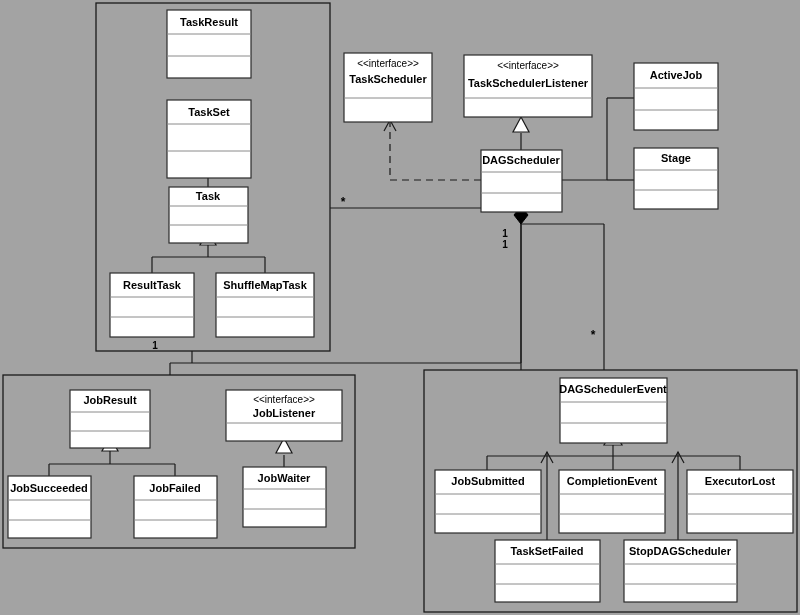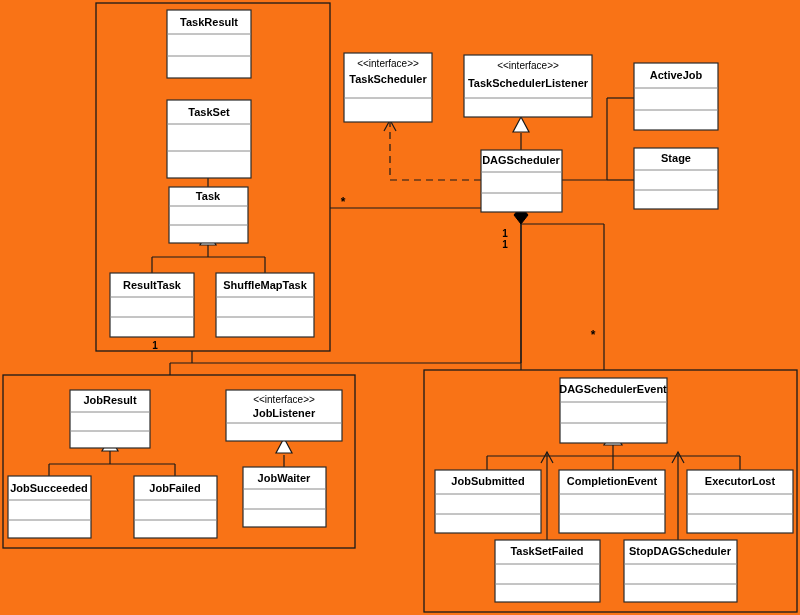--- a/index.html
+++ b/index.html
@@ -4,21 +4,21 @@
 <style>
   html, body {
     margin: 0;
     padding: 0;
     background: #ffffff;
   }
   #diagram-root {
     position: relative;
     width: 800px;
     height: 615px;
-    background: #f97316;
+    background: #a3a3a3;
     font-family: "Liberation Sans", sans-serif;
     overflow: hidden;
   }
   svg.layer {
     position: absolute;
     top: 0;
     left: 0;
     width: 800px;
     height: 615px;
   }

